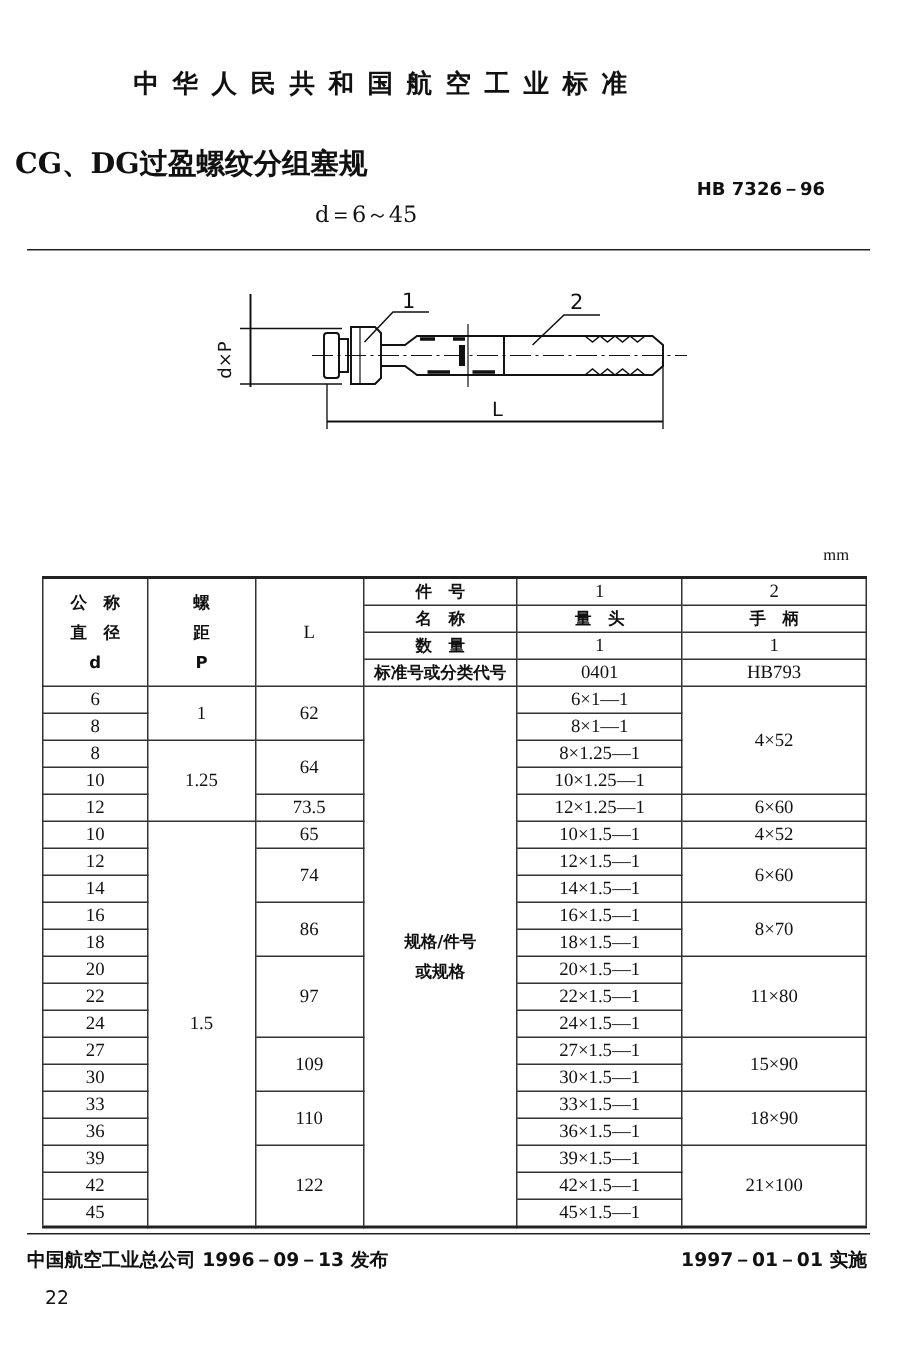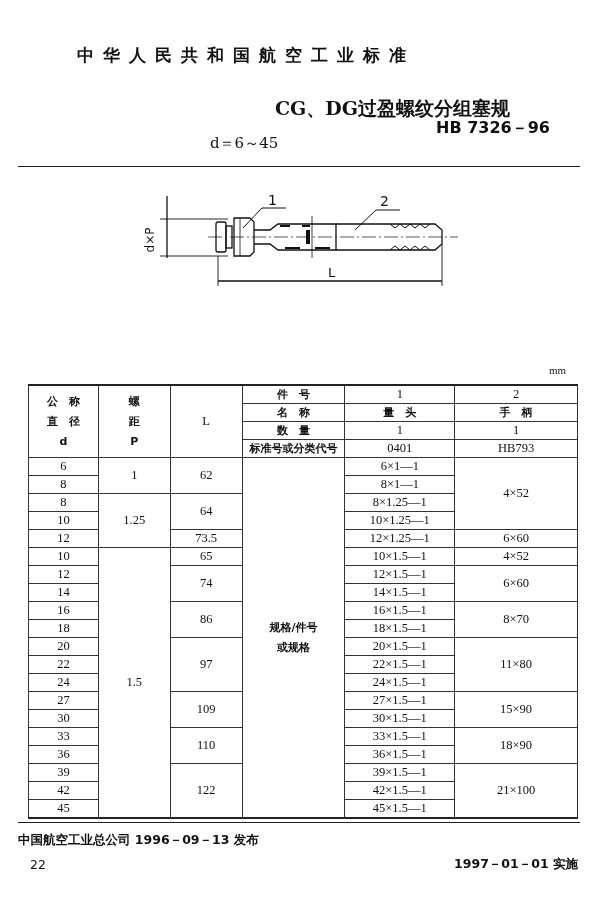--- a/index.html
+++ b/index.html
@@ -1,39 +1,39 @@
 <!DOCTYPE html>
 <html><head>
 <meta charset="utf-8">
 <style>
   html, body { margin:0; padding:0; background:#fff; }
   body { width:600px; height:900px; position:relative; overflow:hidden; color:#111;
          font-family: "DejaVu Serif", "Liberation Serif", serif; }
   .abs { position:absolute; }
   #std-header { left:0; top:44px; width:492px; text-align:center; font-family:"DejaVu Sans", sans-serif;
-    font-weight:bold; font-size:17px; letter-spacing:9px; padding-left:0; }
-  #doc-title { left:0; top:96px; width:500px; text-align:right; font-weight:bold; font-size:19px; padding-left:10px; }
-  #std-code { right:50px; top:118px; font-family:"DejaVu Sans", sans-serif; font-weight:bold; font-size:16px; }
+    font-weight:bold; font-size:17px; letter-spacing:9px; padding-left:12px; }
+  #doc-title { left:0; top:96px; width:500px; text-align:left; font-weight:bold; font-size:19px; padding-left:10px; }
+  #std-code { right:50px; top:118px; font-family:"DejaVu Sans", sans-serif; font-weight:bold; font-size:12px; }
   #range { left:210px; top:134px; font-size:15px; }
   #top-rule { left:18px; top:166px; width:562px; height:0; border-top:1.5px solid #222; }
   #drawing { left:140px; top:178px; }
   #meta { left:48px; top:318px; font-size:13px; line-height:21px; font-family:"DejaVu Sans", sans-serif; }
   #meta .lbl { font-weight:bold; }
   #meta .val { font-family:"Liberation Serif", serif; font-size:14px; }
   #unit { right:34px; top:364px; font-size:11px; font-family:"Liberation Serif", serif; }
   table { position:absolute; left:28px; top:384px; border-collapse:collapse; width:550px;
     font-family:"Liberation Serif", serif; font-size:12.5px; }
   td { border:1px solid #333; text-align:center; padding:0; height:17px; line-height:17px; }
   tr.h td { height:17px; }
   table { border-top:2px solid #222; border-bottom:2px solid #222; }
   td.hd { font-family:"DejaVu Sans", sans-serif; font-weight:bold; font-size:11px; }
   .hdtall { line-height:20px; }
   #bottom-rule { left:18px; top:822px; width:562px; border-top:1.5px solid #222; }
   #footer-left { left:18px; top:832px; font-family:"DejaVu Sans", sans-serif; font-weight:bold; font-size:12.5px; }
-  #footer-right { right:22px; top:832px; font-family:"DejaVu Sans", sans-serif; font-weight:bold; font-size:12.5px;margin-top:24px; }
+  #footer-right { right:22px; top:832px; font-family:"DejaVu Sans", sans-serif; font-weight:bold; font-size:12.5px; }
   #page-num { left:30px; top:857px; font-family:"DejaVu Sans", sans-serif; font-size:12.5px; }
 </style>
 </head>
 <body>
 
 <div class="abs" id="std-header">中华人民共和国航空工业标准</div>
 <div class="abs" id="doc-title">CG、DG过盈螺纹分组塞规</div>
 <div class="abs" id="std-code">HB 7326－96</div>
 <div class="abs" id="range">d＝6～45</div>
 <div class="abs" id="top-rule"></div>

